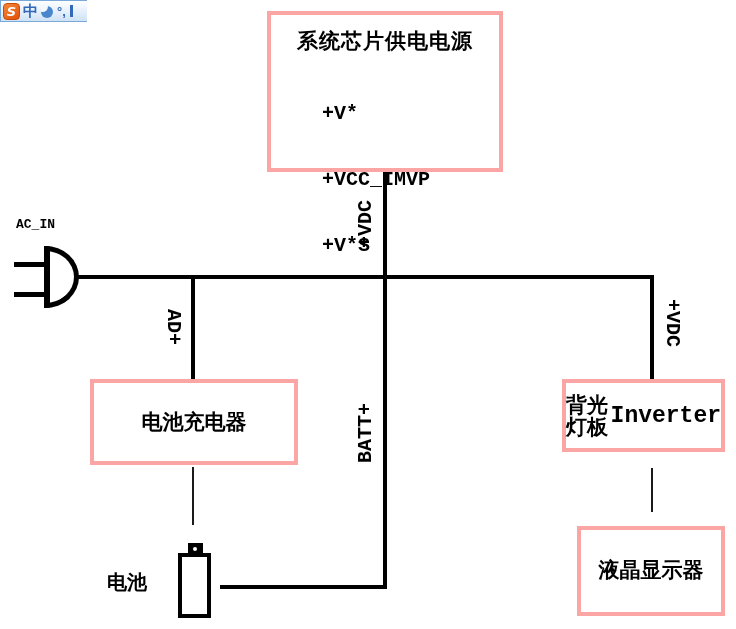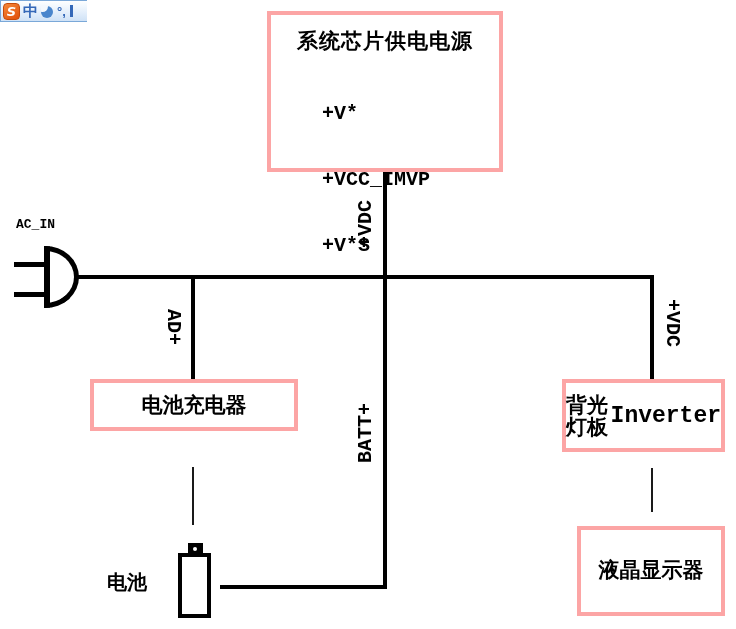--- a/index.html
+++ b/index.html
@@ -18,21 +18,21 @@
     box-sizing:border-box;color:#000;
   }
   .cn{font-family:"DejaVu Sans","Liberation Sans",sans-serif;font-weight:bold;}
   .mono{font-family:"Liberation Mono","DejaVu Sans Mono",monospace;font-weight:bold;}
   .center-flex{display:flex;align-items:center;justify-content:center;}
   
   #sys-box{left:267px;top:11px;width:236px;height:161px;}
   #sys-title{display:block;text-align:center;margin-top:12px;font-size:21px;letter-spacing:1px;}
   #sys-rails{margin:4px 0 0 51px;font-size:20px;line-height:22px;white-space:pre;}
   
-  #charger-box{left:90px;top:379px;width:208px;height:52px;font-size:21px;}
+  #charger-box{left:90px;top:379px;width:208px;height:86px;font-size:21px;}
   #inverter-box{left:562px;top:379px;width:163px;height:73px;flex-direction:row;line-height:22px;}
   #inverter-cn{font-size:21px;}
   #inverter-en{font-size:23px;}
   #lcd-box{left:577px;top:526px;width:148px;height:90px;font-size:21px;padding-bottom:2px;}
   
   .rot-label{
     position:absolute;font-size:20px;color:#000;white-space:nowrap;
   }
   .rot-cw{transform:translate(-50%,-50%) rotate(90deg);}
   .rot-ccw{transform:translate(-50%,-50%) rotate(-90deg);}

